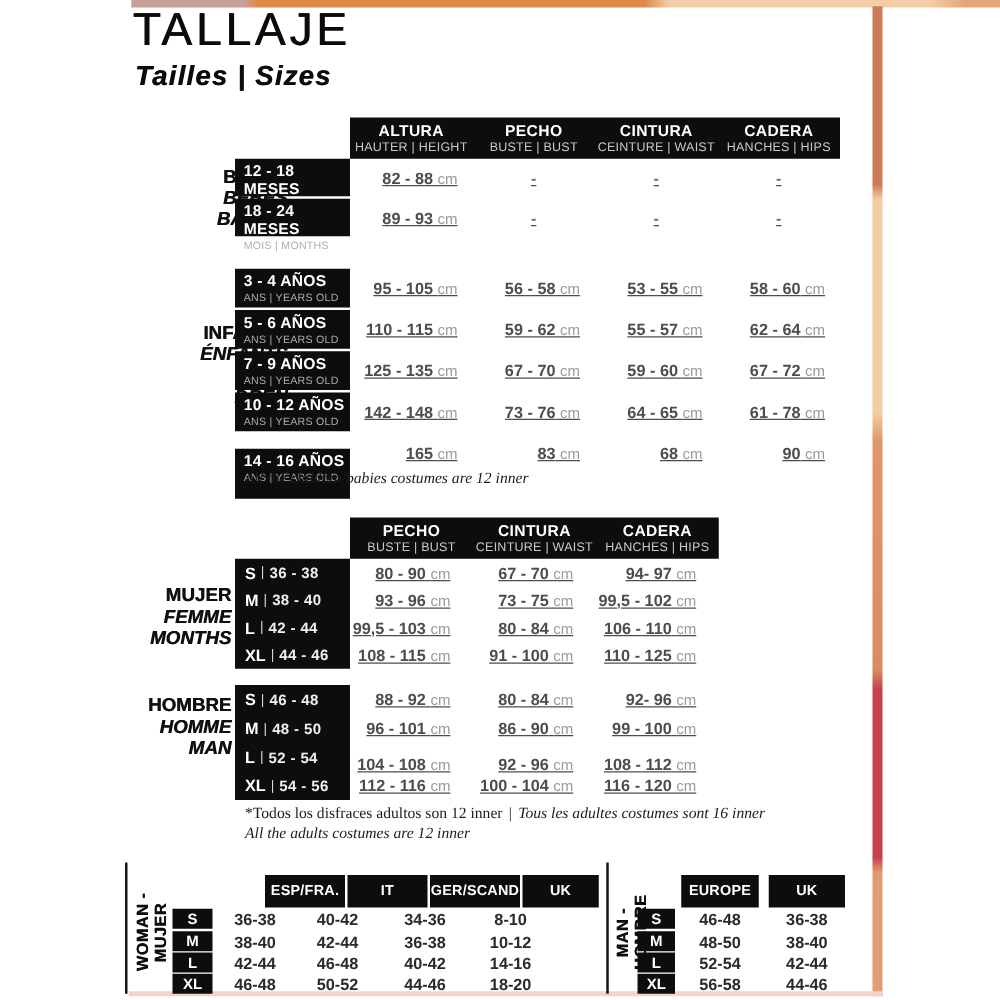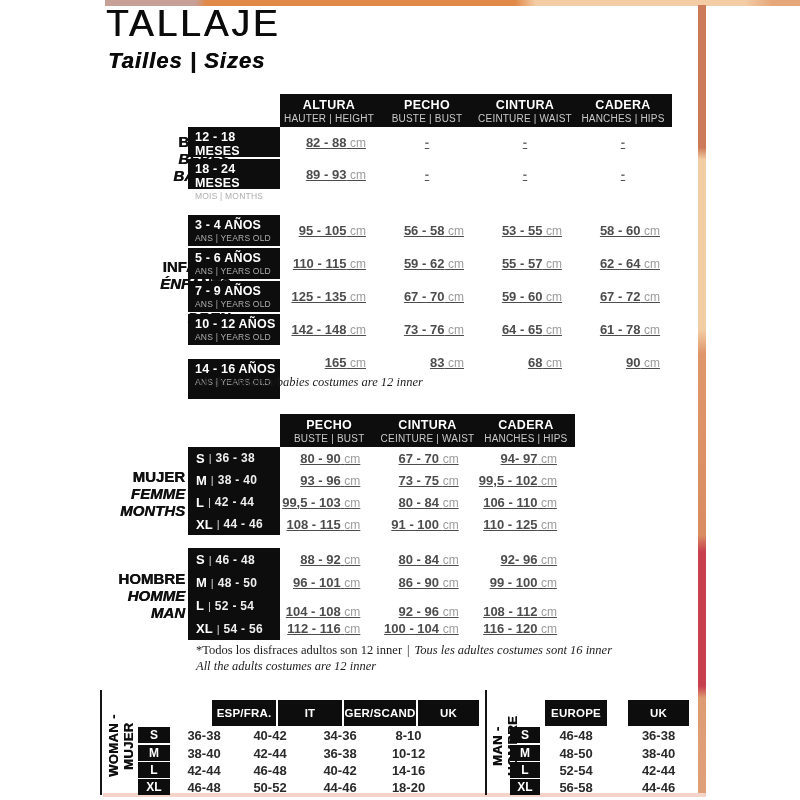--- a/index.html
+++ b/index.html
@@ -61,21 +61,21 @@
   .footnote{font-family:"Liberation Serif",serif;font-size:12.5px;color:#1b1b1b;line-height:16px;width:480px;}
   .fn-fr,.fn-en{font-style:italic;}
   .fn-sep{margin:0 5px;}
 
   
   .vline{width:2px;background:#151515;}
   .vlabel{writing-mode:vertical-rl;transform:rotate(180deg);font-weight:800;font-size:13px;
           letter-spacing:.4px;text-align:center;color:#0e0e0e;text-shadow:0.4px 0 0 currentColor;}
   .conv-head{display:grid;}
   .conv-w{grid-template-columns:64px 64px 72px 61px;column-gap:2px;}
-  .conv-m{grid-template-columns:62px 61px;column-gap:21px;}
+  .conv-m{grid-template-columns:62px 61px;column-gap:8px;}
   .conv-hcell{background:#0d0d0d;color:#fff;font-weight:700;font-size:11.5px;display:flex;
               align-items:center;justify-content:center;letter-spacing:.2px;}
   .conv-row{display:grid;align-items:center;text-align:center;font-weight:700;font-size:13px;color:#2a2a2a;}
   .conv-size{background:#0d0d0d;color:#fff;font-weight:700;font-size:12px;display:flex;
              align-items:center;justify-content:center;}
 </style>
 </head>
 <body>
 
 <div class="page">
@@ -258,21 +258,21 @@
     <div class="vcell"><span>99,5 - 103</span> <span class="unit">cm</span></div>
     <div class="vcell"><span>80 - 84</span> <span class="unit">cm</span></div>
     <div class="vcell"><span>106 - 110</span> <span class="unit">cm</span></div>
   </div>
   <div class="abs vrow t2-grid" style="top:513px;height:22px;">
     <div class="vcell"><span>108 - 115</span> <span class="unit">cm</span></div>
     <div class="vcell"><span>91 - 100</span> <span class="unit">cm</span></div>
     <div class="vcell"><span>110 - 125</span> <span class="unit">cm</span></div>
   </div>
 
-  <div class="abs group-label" style="left:40px;top:570px;width:145px;">
+  <div class="abs group-label" style="left:40px;top:556px;width:145px;">
     <span>HOMBRE</span>
     <span class="it">HOMME</span>
     <span class="it">MAN</span>
   </div>
 
   <div class="abs sizecol men" style="top:548px;height:92px;">
     <div class="sizerow">
         <span class="sz">S</span>
         <span class="sz-sep">|</span>
         <span class="sz-range">46 - 48</span>

